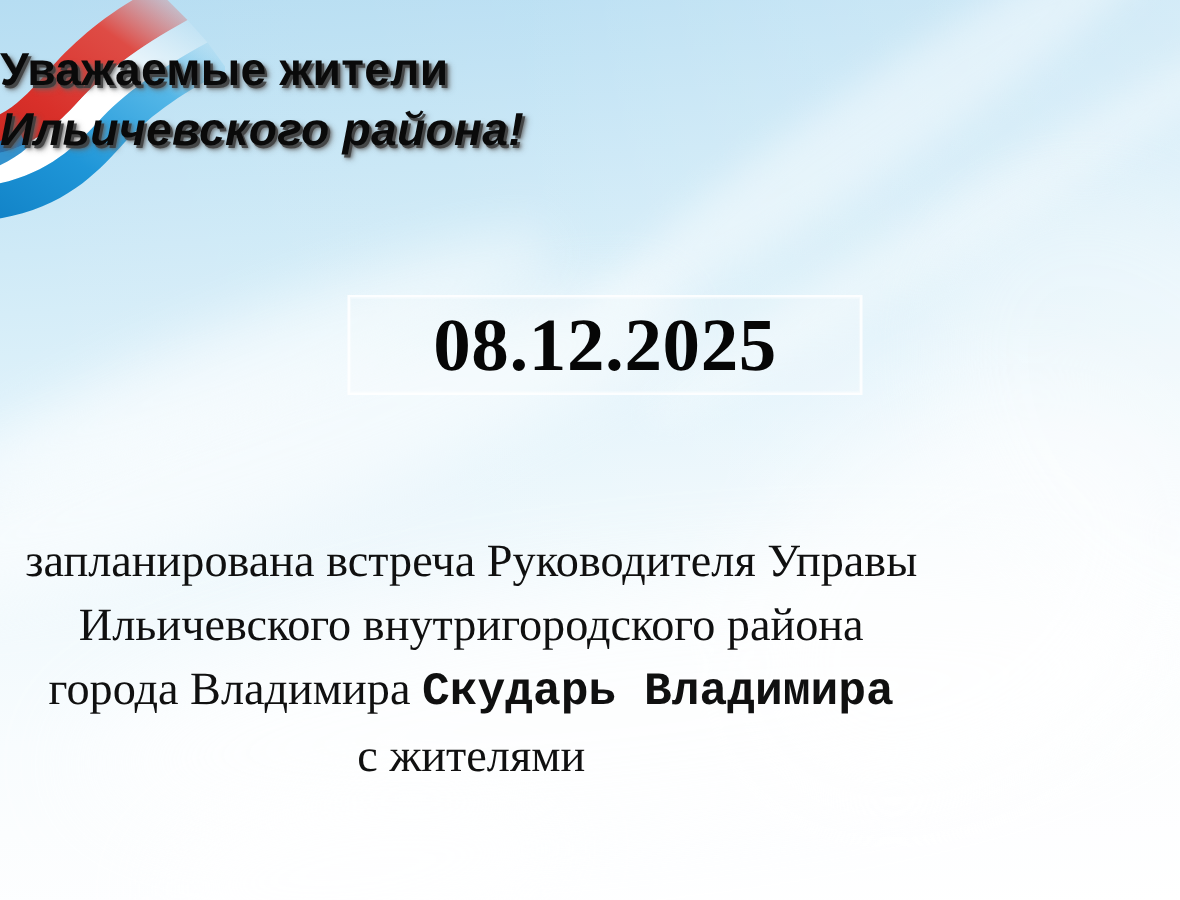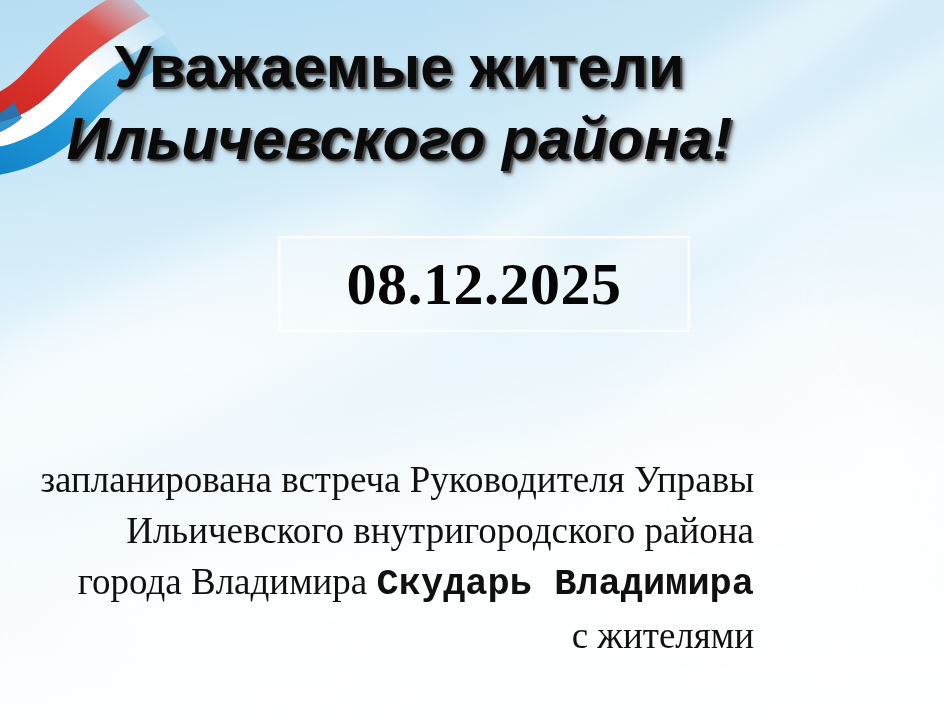--- a/index.html
+++ b/index.html
@@ -121,43 +121,42 @@
     height: 175px;
   }
   .flag-wrap svg { display: block; }
 
   
   .heading {
     position: absolute;
     left: 0;
     top: 36px;
     width: 799px;
-    text-align: center;
     line-height: 1.08;
     font-family: "Liberation Sans", sans-serif;
     font-weight: bold;
-    font-size: 59px;
+    font-size: 37px;
     letter-spacing: 0.2px;
     color: #0a0a0a;
     text-shadow:
        2px 2px 0 rgba(60,60,60,0.85),
        3px 3px 3px rgba(90,90,90,0.75),
        4px 4px 5px rgba(120,120,120,0.45);
     z-index: 6;
   }
   .heading-line { display: block; }
   .heading-line + .heading-line { margin-top: 8px; font-style: italic; }
 
   
   .date-box {
     position: absolute;
     left: 278px;
     top: 236px;
     width: 412px;
-    height: 96px;
+    height: 80px;
     box-sizing: border-box;
     background: rgba(255,255,255,0.16);
     border: 2px solid rgba(255,255,255,0.85);
     box-shadow: inset 0 0 0 1px rgba(255,255,255,0.35);
     display: flex;
     align-items: center;
     justify-content: center;
     z-index: 6;
   }
   .date-text {
@@ -168,27 +167,26 @@
     color: #060606;
     letter-spacing: 0.5px;
   }
 
   
   .body-text {
     position: absolute;
     left: 0;
     top: 424px;
     width: 754px;
-    text-align: right;
+    text-align: center;
     font-family: "Liberation Serif", "DejaVu Serif", serif;
     font-size: 37px;
     line-height: 51px;
     color: #101010;
     z-index: 6;
-    margin-top: 30px;
   }
   .body-line { display: block; white-space: nowrap; }
   .body-line .bold { font-weight: bold; font-family: Liberation Mono, monospace; }
 </style>
 </head>
 <body>
 
 <div id="poster">
 
   <div class="bg-base"></div>

